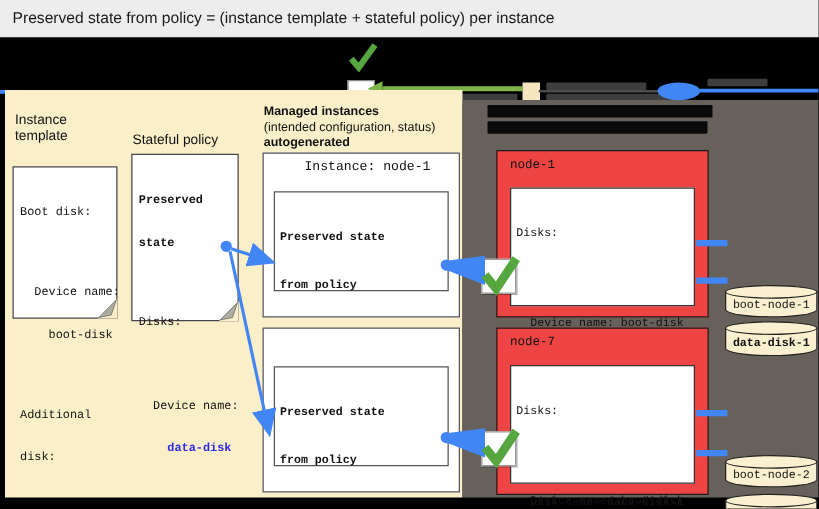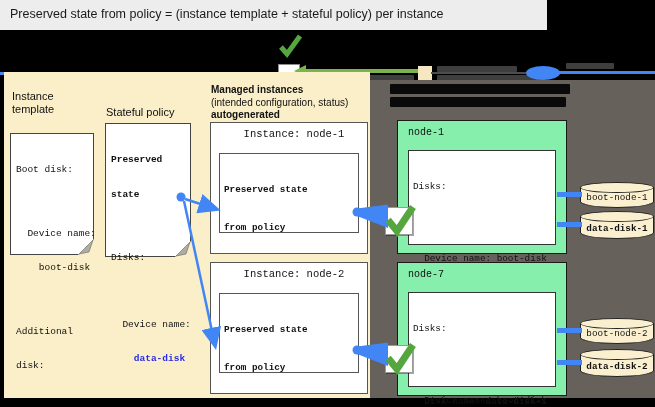--- a/index.html
+++ b/index.html
@@ -3,21 +3,21 @@
 <meta charset="utf-8">
 <style>
   html,body{margin:0;padding:0;background:#000;}
   #canvas{position:relative;width:655px;height:407px;background:#000;overflow:hidden;
           font-family:"Liberation Sans",sans-serif;}
   .abs{position:absolute;}
   .mono{font-family:"Liberation Mono","DejaVu Sans Mono",monospace;white-space:pre;color:#111;}
   .b{font-weight:bold;}
   .blue-t{color:#2B2BE6;font-weight:bold;}
   
-  #titlebar{left:0;top:0;width:547px;height:30px;background:#EDEDED;}
+  #titlebar{left:0;top:0;width:620px;height:30px;background:#EDEDED;padding-left:36px;}
   #title{left:10px;top:7px;font-size:12.5px;color:#1a1a1a;}
   
   .legend-line-blue{height:3px;background:#4285F4;top:42px;}
   .legend-bar{background:#3E3E3E;border-radius:1px;}
   #legend-checkbox{left:278px;top:34px;width:20px;height:20px;background:#fff;border:1px solid #8b8b8b;}
   #legend-arrow-line{left:306px;top:39px;width:112px;height:4px;background:#7CB34A;}
   #legend-arrowhead{left:294px;top:35px;width:0;height:0;border-top:6px solid transparent;
       border-bottom:6px solid transparent;border-right:12px solid #7CB34A;}
   #legend-green2{left:250px;top:51px;width:302px;height:2px;background:#4e6e28;}
   #legend-mig-box{left:418px;top:36px;width:14px;height:19px;background:#F6E7C1;}
@@ -32,29 +32,29 @@
   .doc .fold{position:absolute;right:-1px;bottom:-1px;width:16px;height:16px;}
   .doc-text{font-size:9.5px;line-height:11.5px;padding:7px 5px;}
   
   .inst-box{background:#fff;border:1px solid #555;}
   .inst-title{font-size:10.5px;margin:5px 0 0 10px;text-align:center;}
   .inner-box{position:absolute;background:#fff;border:1px solid #555;}
   .inner-text{font-size:9.3px;line-height:12.5px;padding:5px 4px;}
   .gap6{height:6px;}
   .gap9{height:9px;}
   
-  .node-box{background:#86efac;border:1.5px solid #1a1a1a;}
+  .node-box{background:#ef4444;border:1.5px solid #1a1a1a;}
   .node-title{font-size:10px;margin:6px 0 0 10px;font-weight:normal;}
   .node-inner{position:absolute;background:#fff;border:1px solid #333;}
   
   .head-bar{background:#0a0a0a;border-radius:1px;}
   
   .check-box{background:#fff;border:1px solid #9a9a9a;box-shadow:1px 1px 0 rgba(0,0,0,.35);width:26px;height:26px;}
   
-  .cyl{position:absolute;width:74px;}
+  .cyl{position:absolute;width:74px;margin-top:46px;}
   .cyl .top{position:absolute;left:0;top:0;width:100%;height:11px;background:#FAF0CF;
             border:1.5px solid #222;border-radius:50%;box-sizing:border-box;z-index:2;}
   .cyl .body{position:absolute;left:0;top:5px;right:0;bottom:0;background:#FAF0CF;
             border:1.5px solid #222;border-top:none;border-radius:0 0 40px 40px / 0 0 7px 7px;box-sizing:border-box;}
   .cyl .lbl{position:absolute;left:0;right:0;top:10px;text-align:center;font-size:9.3px;z-index:3;}
   svg.overlay{position:absolute;left:0;top:0;z-index:40;pointer-events:none;}
 </style>
 </head>
 <body>
 
@@ -138,21 +138,20 @@
         <div class="b">from policy</div>
         <div class="gap6"></div>
         <div>Disks:</div>
         <div><span>  Device name: </span><span class="blue-t">data-disk</span></div>
         <div><span>  Disk name: </span><span class="b">data-disk-1</span></div>
       </div>
     </div>
   </div>
 
   <div class="abs inst-box" style="left:210px;top:262px;width:156px;height:130px;">
-    <div class="mono inst-title">Instance: node-2</div>
     <div class="inner-box" style="left:8px;top:30px;width:138px;height:78px;">
       <div class="mono inner-text">
         <div class="b">Preserved state</div>
         <div class="b">from policy</div>
         <div class="gap6"></div>
         
         
         
       </div>
     </div>

